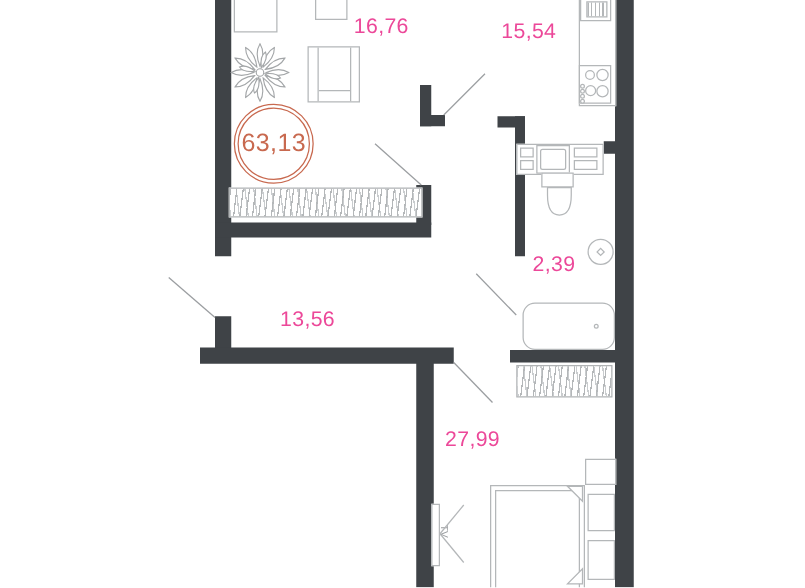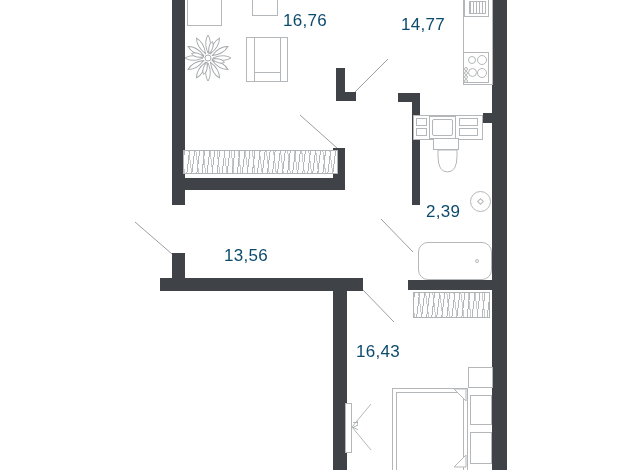--- a/index.html
+++ b/index.html
@@ -4,21 +4,21 @@
 <style>
   html,body{margin:0;padding:0;background:#fff;}
   .stage{
     position:relative;width:644px;height:470px;background:#fff;overflow:hidden;
     font-family:"Liberation Sans",sans-serif;
   }
   .wall{position:absolute;background:#3f4347;}
   .furn{position:absolute;background:#fff;border:1px solid #b4b7b9;box-sizing:border-box;}
   .furn-line{position:absolute;background:#b4b7b9;}
   .area-label{
-    position:absolute;color:#0c4a6e;font-size:17px;letter-spacing:.3px;
+    position:absolute;color:#ec4899;font-size:17px;letter-spacing:.3px;
     white-space:nowrap;line-height:1;
   }
   .hatch{
     position:absolute;box-sizing:border-box;border:1px solid #b0b3b5;background:#fff;
     background-image:
       repeating-linear-gradient(97deg,#b4b7b9 0 1px,transparent 1px 5px),
       repeating-linear-gradient(83deg,#c9ccce 0 1px,transparent 1px 7px);
   }
   .total-badge{
     position:absolute;left:187px;top:83px;width:62px;height:62px;border-radius:50%;
@@ -59,38 +59,42 @@
   <div class="furn" style="left:187px;top:-2px;width:35px;height:28px"></div>
   <div class="furn" style="left:252px;top:-2px;width:26px;height:18px"></div>
 
   <div class="furn" style="left:246px;top:37px;width:42px;height:45px"></div>
   <div class="furn-line" style="left:254px;top:38px;width:1px;height:43px"></div>
   <div class="furn-line" style="left:280px;top:38px;width:1px;height:43px"></div>
   <div class="furn-line" style="left:255px;top:72px;width:25px;height:1px"></div>
 
   <div class="hatch" style="left:183px;top:150px;width:155px;height:24px"></div>
 
+  <div class="total-badge">
+    <div class="total-badge-inner"></div>
+    <div class="total-badge-text">63,13</div>
+  </div>
 
   <div class="area-label" style="left:283px;top:12px">16,76</div>
 
   <div class="furn" style="left:463px;top:-1px;width:30px;height:86px"></div>
   <div class="furn" style="left:464px;top:-1px;width:25px;height:18px"></div>
   <div style="position:absolute;left:469px;top:1px;width:17px;height:13px;border:1px solid #b4b7b9;box-sizing:border-box;background-image:repeating-linear-gradient(90deg,#b4b7b9 0 1px,transparent 1px 3px)"></div>
 
   <div class="furn" style="left:463px;top:52px;width:26px;height:31px"></div>
   <div class="furn round" style="left:468px;top:56px;width:8px;height:8px"></div>
   <div class="furn round" style="left:477px;top:55px;width:10px;height:10px"></div>
   <div class="furn round" style="left:468px;top:68px;width:9px;height:9px"></div>
   <div class="furn round" style="left:477px;top:68px;width:10px;height:10px"></div>
   <div class="furn round" style="left:464px;top:67px;width:4px;height:4px"></div>
   <div class="furn round" style="left:464px;top:71px;width:4px;height:4px"></div>
   <div class="furn round" style="left:464px;top:75px;width:4px;height:4px"></div>
   <div class="furn round" style="left:464px;top:79px;width:4px;height:4px"></div>
 
-  <div class="area-label" style="left:401px;top:16px">14,77</div>
+  <div class="area-label" style="left:401px;top:16px">15,54</div>
 
   <div class="furn" style="left:413px;top:115px;width:70px;height:25px"></div>
   <div class="furn" style="left:416px;top:118px;width:11px;height:8px"></div>
   <div class="furn" style="left:416px;top:128px;width:11px;height:8px"></div>
   <div class="furn" style="left:429px;top:116px;width:27px;height:23px"></div>
   <div class="furn" style="left:432px;top:119px;width:21px;height:17px;border-radius:2px"></div>
   <div class="furn" style="left:459px;top:118px;width:19px;height:8px"></div>
   <div class="furn" style="left:459px;top:128px;width:19px;height:8px"></div>
 
   <div class="furn" style="left:433px;top:138px;width:26px;height:12px"></div>
@@ -109,21 +113,21 @@
 
   <div class="furn" style="left:468px;top:367px;width:25px;height:21px"></div>
   <div class="furn" style="left:392px;top:388px;width:76px;height:85px"></div>
   <div class="furn" style="left:396px;top:392px;width:68px;height:85px"></div>
   <div class="furn" style="left:470px;top:395px;width:22px;height:30px"></div>
   <div class="furn" style="left:470px;top:432px;width:22px;height:32px"></div>
 
   <div class="furn" style="left:345px;top:403px;width:7px;height:50px"></div>
   <div class="tv-label">TV</div>
 
-  <div class="area-label" style="left:356px;top:343px">16,43</div>
+  <div class="area-label" style="left:356px;top:343px">27,99</div>
 
   <svg class="overlay" width="644" height="470" viewBox="0 0 644 470">
 
     <g transform="translate(208,58)" stroke="#a3a6a8" stroke-width="0.9" fill="#fff">
       <g>
         <path d="M0,-5 C3,-12 3,-18 0,-23 C-3,-18 -3,-12 0,-5 Z"></path>
         <path d="M0,-5 C3,-12 3,-18 0,-23 C-3,-18 -3,-12 0,-5 Z" transform="rotate(30)"></path>
         <path d="M0,-5 C3,-12 3,-18 0,-23 C-3,-18 -3,-12 0,-5 Z" transform="rotate(60)"></path>
         <path d="M0,-5 C3,-12 3,-18 0,-23 C-3,-18 -3,-12 0,-5 Z" transform="rotate(90)"></path>
         <path d="M0,-5 C3,-12 3,-18 0,-23 C-3,-18 -3,-12 0,-5 Z" transform="rotate(120)"></path>

